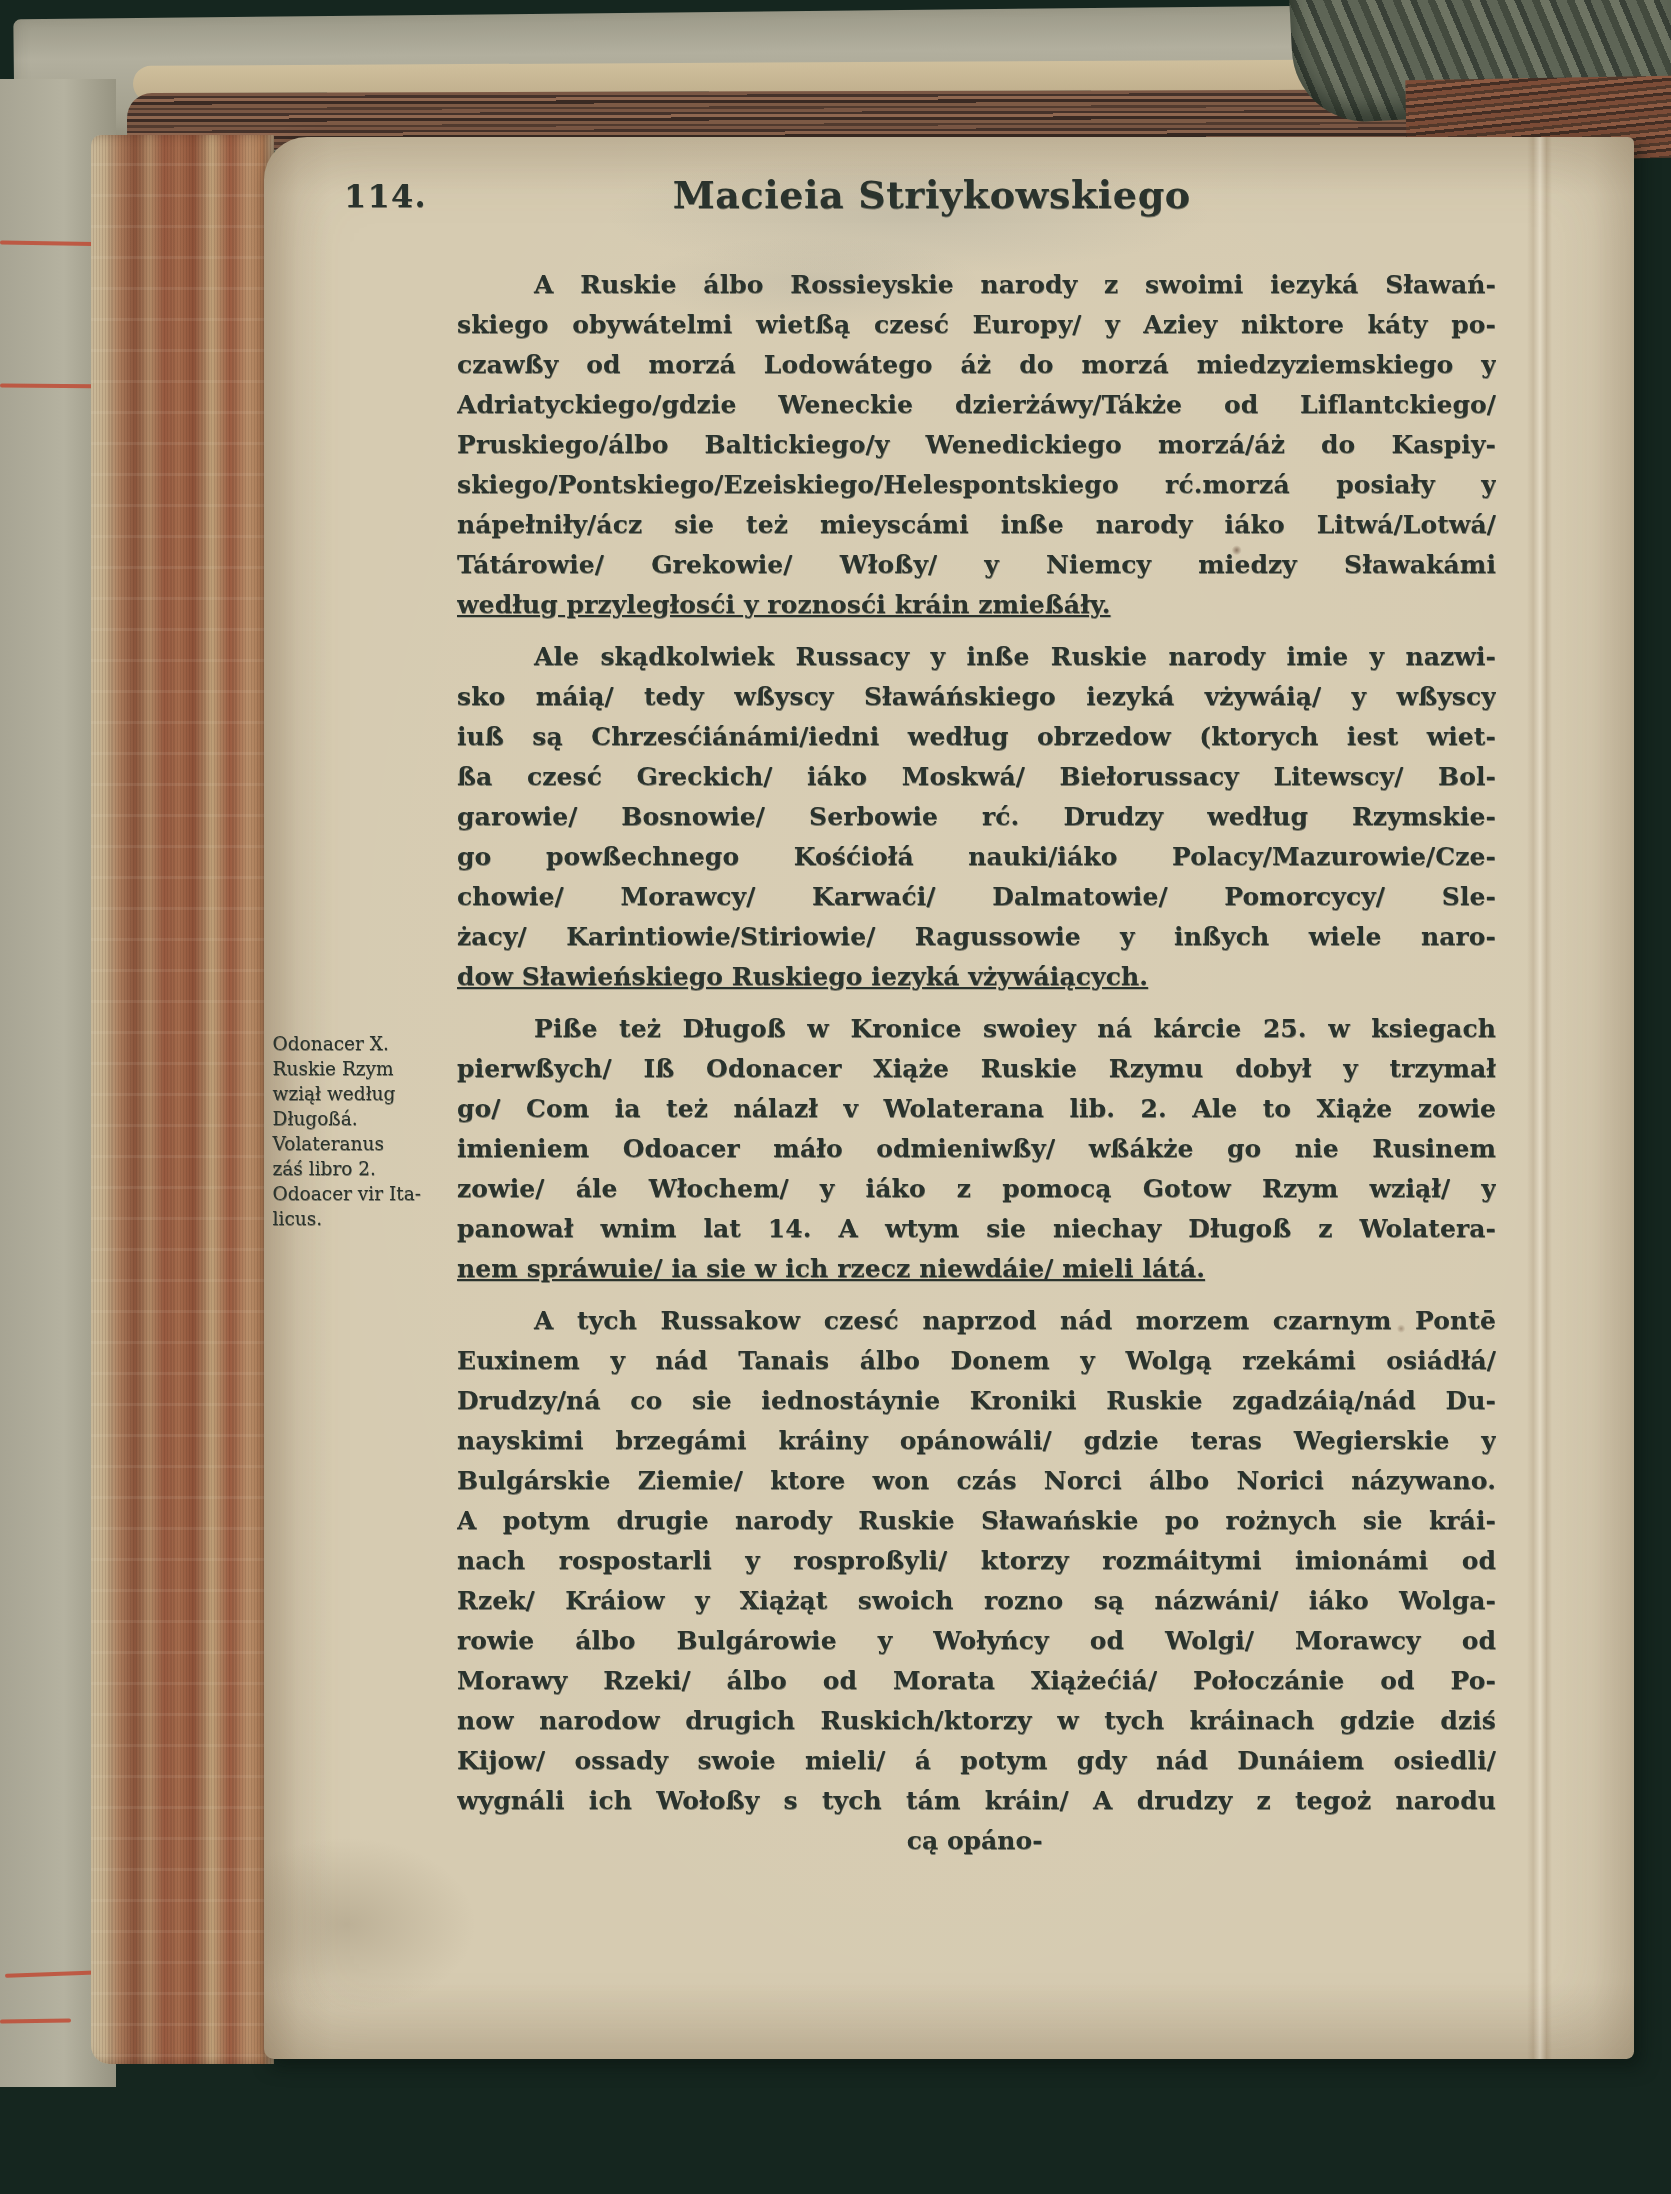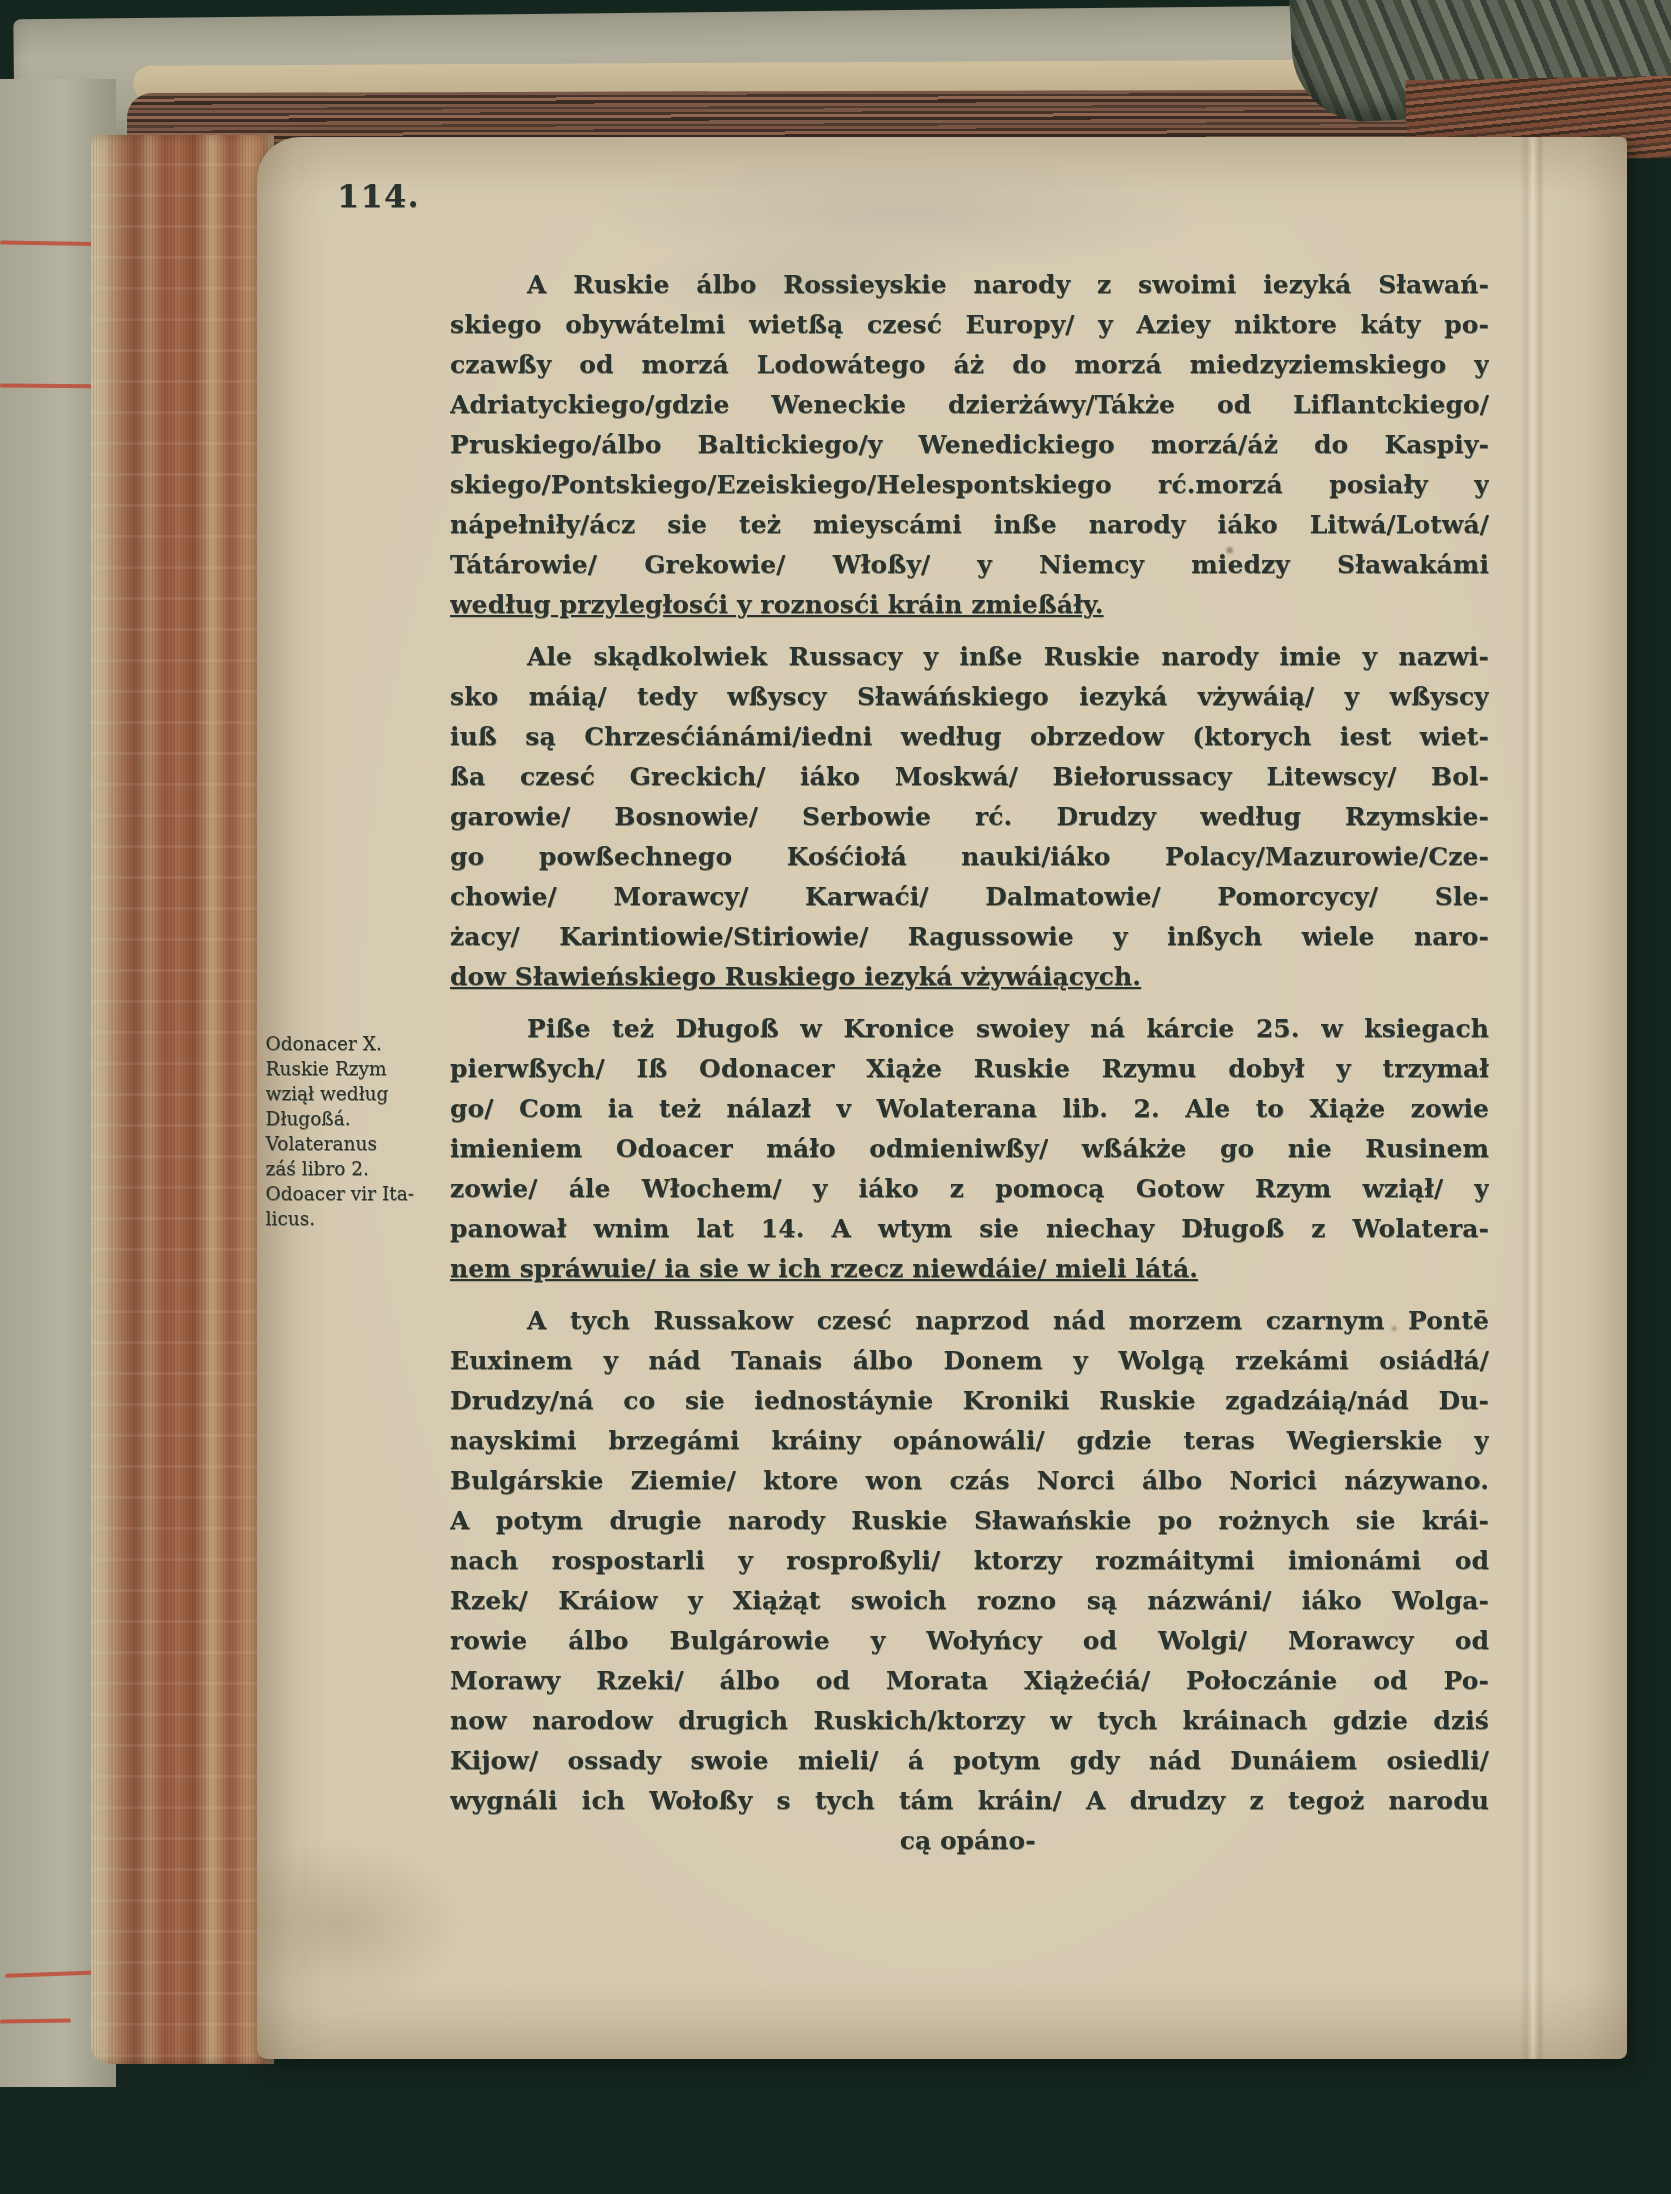--- a/index.html
+++ b/index.html
@@ -55,21 +55,21 @@
     background:
       repeating-linear-gradient(180deg, rgba(255,246,226,0) 0 28px, rgba(255,246,226,0.08) 28px 31px),
       repeating-linear-gradient(90deg, rgba(0,0,0,0) 0 1.9px, rgba(55,32,22,0.12) 1.9px 3.1px),
       linear-gradient(90deg,#cdbd9d 0%,#c3ab88 8%,#a97a5a 16%,#8a543b 24%,
         #b18a67 32%,#97593f 40%,#a46b4c 48%,#8d5138 56%,#c0a179 66%,
         #9a5c41 76%,#b98f6a 86%,#ad7a55 94%,#c7b795 100%);
     box-shadow:inset -6.2px 0 11px rgba(60,35,22,0.35);
   }
   
   .page {
-    position:absolute; left:257px; top:137px; width:1370px; height:1922px;
+    position:absolute; left:264px; top:137px; width:1370px; height:1922px;
     border-radius:43px 6.2px 7.4px 10px;
     background:
       radial-gradient(ellipse 469px 93px at 47% 4%, rgba(85,100,110,0.13), transparent 65%),
       radial-gradient(ellipse 259px 68px at 40% 7.5%, rgba(85,100,110,0.10), transparent 65%),
       radial-gradient(circle 4.3px at 71% 21.5%, rgba(80,50,35,0.55), transparent 5px),
       radial-gradient(circle 3.1px at 30% 44%, rgba(80,50,35,0.45), transparent 3.7px),
       radial-gradient(circle 3.7px at 83% 62%, rgba(90,60,40,0.40), transparent 4.3px),
       radial-gradient(circle 3.1px at 18% 76%, rgba(90,60,40,0.40), transparent 3.7px),
       radial-gradient(ellipse 185px 124px at 6% 93%, rgba(110,95,70,0.25), transparent 70%),
       radial-gradient(ellipse 927px 1544px at 50% 45%, rgba(255,252,240,0.06), transparent 75%),
@@ -127,20 +127,21 @@
   <div class="edge-top"></div>
   <div class="endband"></div>
   <div class="fore-edge-tr"></div>
   <div class="edge-left"></div>
 
   <div class="page">
     <div class="crease"></div>
 
     <div class="page-number ink">114.</div>
 
+    <div class="running-title ink">Macieia Striykowskiego</div>
 
     <div class="margin-note ink">
         <div class="mn-line">Odonacer X.</div>
         <div class="mn-line">Ruskie Rzym</div>
         <div class="mn-line">wziął według</div>
         <div class="mn-line">Długoßá.</div>
         <div class="mn-line">Volateranus</div>
         <div class="mn-line">záś libro 2.</div>
         <div class="mn-line">Odoacer vir Ita-</div>
         <div class="mn-line">licus.</div>

